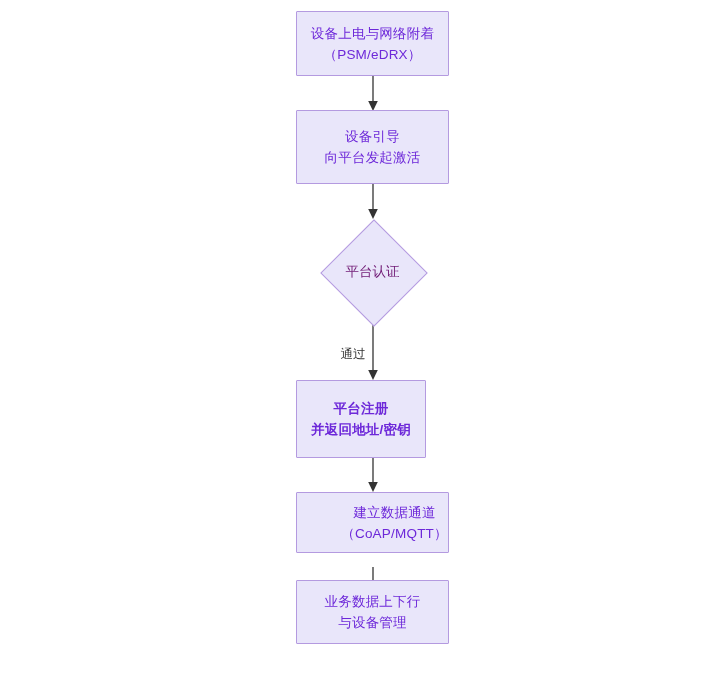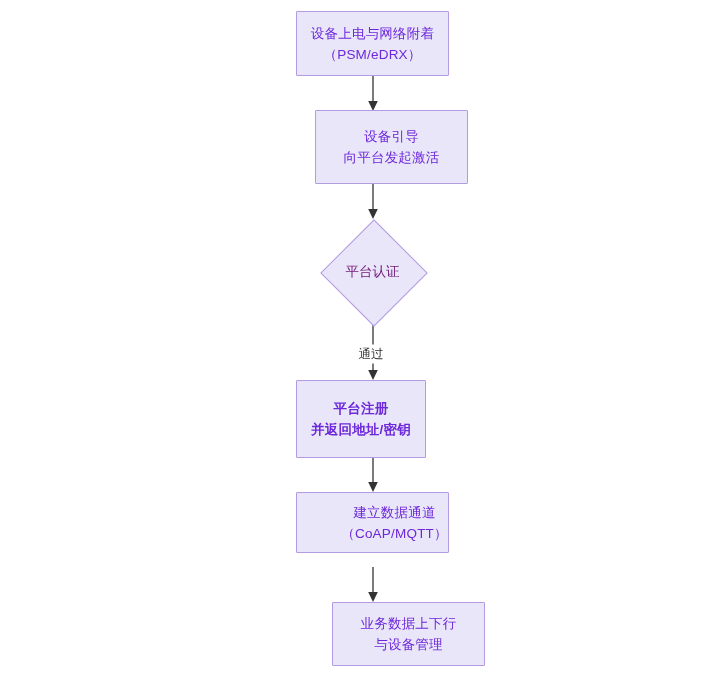--- a/index.html
+++ b/index.html
@@ -140,40 +140,40 @@
       <line class="edge-line" x1="373" y1="567" x2="373" y2="595"></line>
       <polygon class="edge-head" points="373,602 368.2,592 377.8,592"></polygon>
     </g>
   </svg>
 
   <div class="node node-process" style="left:296px; top:11px; width:153px; height:65px;">
     <div class="node-text">设备上电与网络附着
 （PSM/eDRX）</div>
   </div>
 
-  <div class="node node-process" style="left:296px; top:110px; width:153px; height:74px;margin-left:19px;">
+  <div class="node node-process" style="left:296px; top:110px; width:153px; height:74px;">
     <div class="node-text">设备引导
 向平台发起激活</div>
   </div>
 
   <div class="node node-decision" style="left:320px; top:219px; width:105px; height:105px;">
     <div class="diamond-shape"></div>
     <div class="diamond-label">平台认证</div>
   </div>
 
-  <div class="edge-label" style="left:371px; top:354px;">通过</div>
+  <div class="edge-label" style="left:353px; top:354px;">通过</div>
 
   <div class="node node-process" style="left:296px; top:380px; width:130px; height:78px;font-weight:bold;">
     <div class="node-text">平台注册
 并返回地址/密钥</div>
   </div>
 
   <div class="node node-process" style="left:296px; top:492px; width:153px; height:61px;padding-left:44px;">
     <div class="node-text">建立数据通道
 （CoAP/MQTT）</div>
   </div>
 
-  <div class="node node-process" style="left:296px; top:602px; width:153px; height:64px;margin-left:36px;">
+  <div class="node node-process" style="left:296px; top:580px; width:153px; height:64px;">
     <div class="node-text">业务数据上下行
 与设备管理</div>
   </div>
 
 </div>
 
 </body></html>

